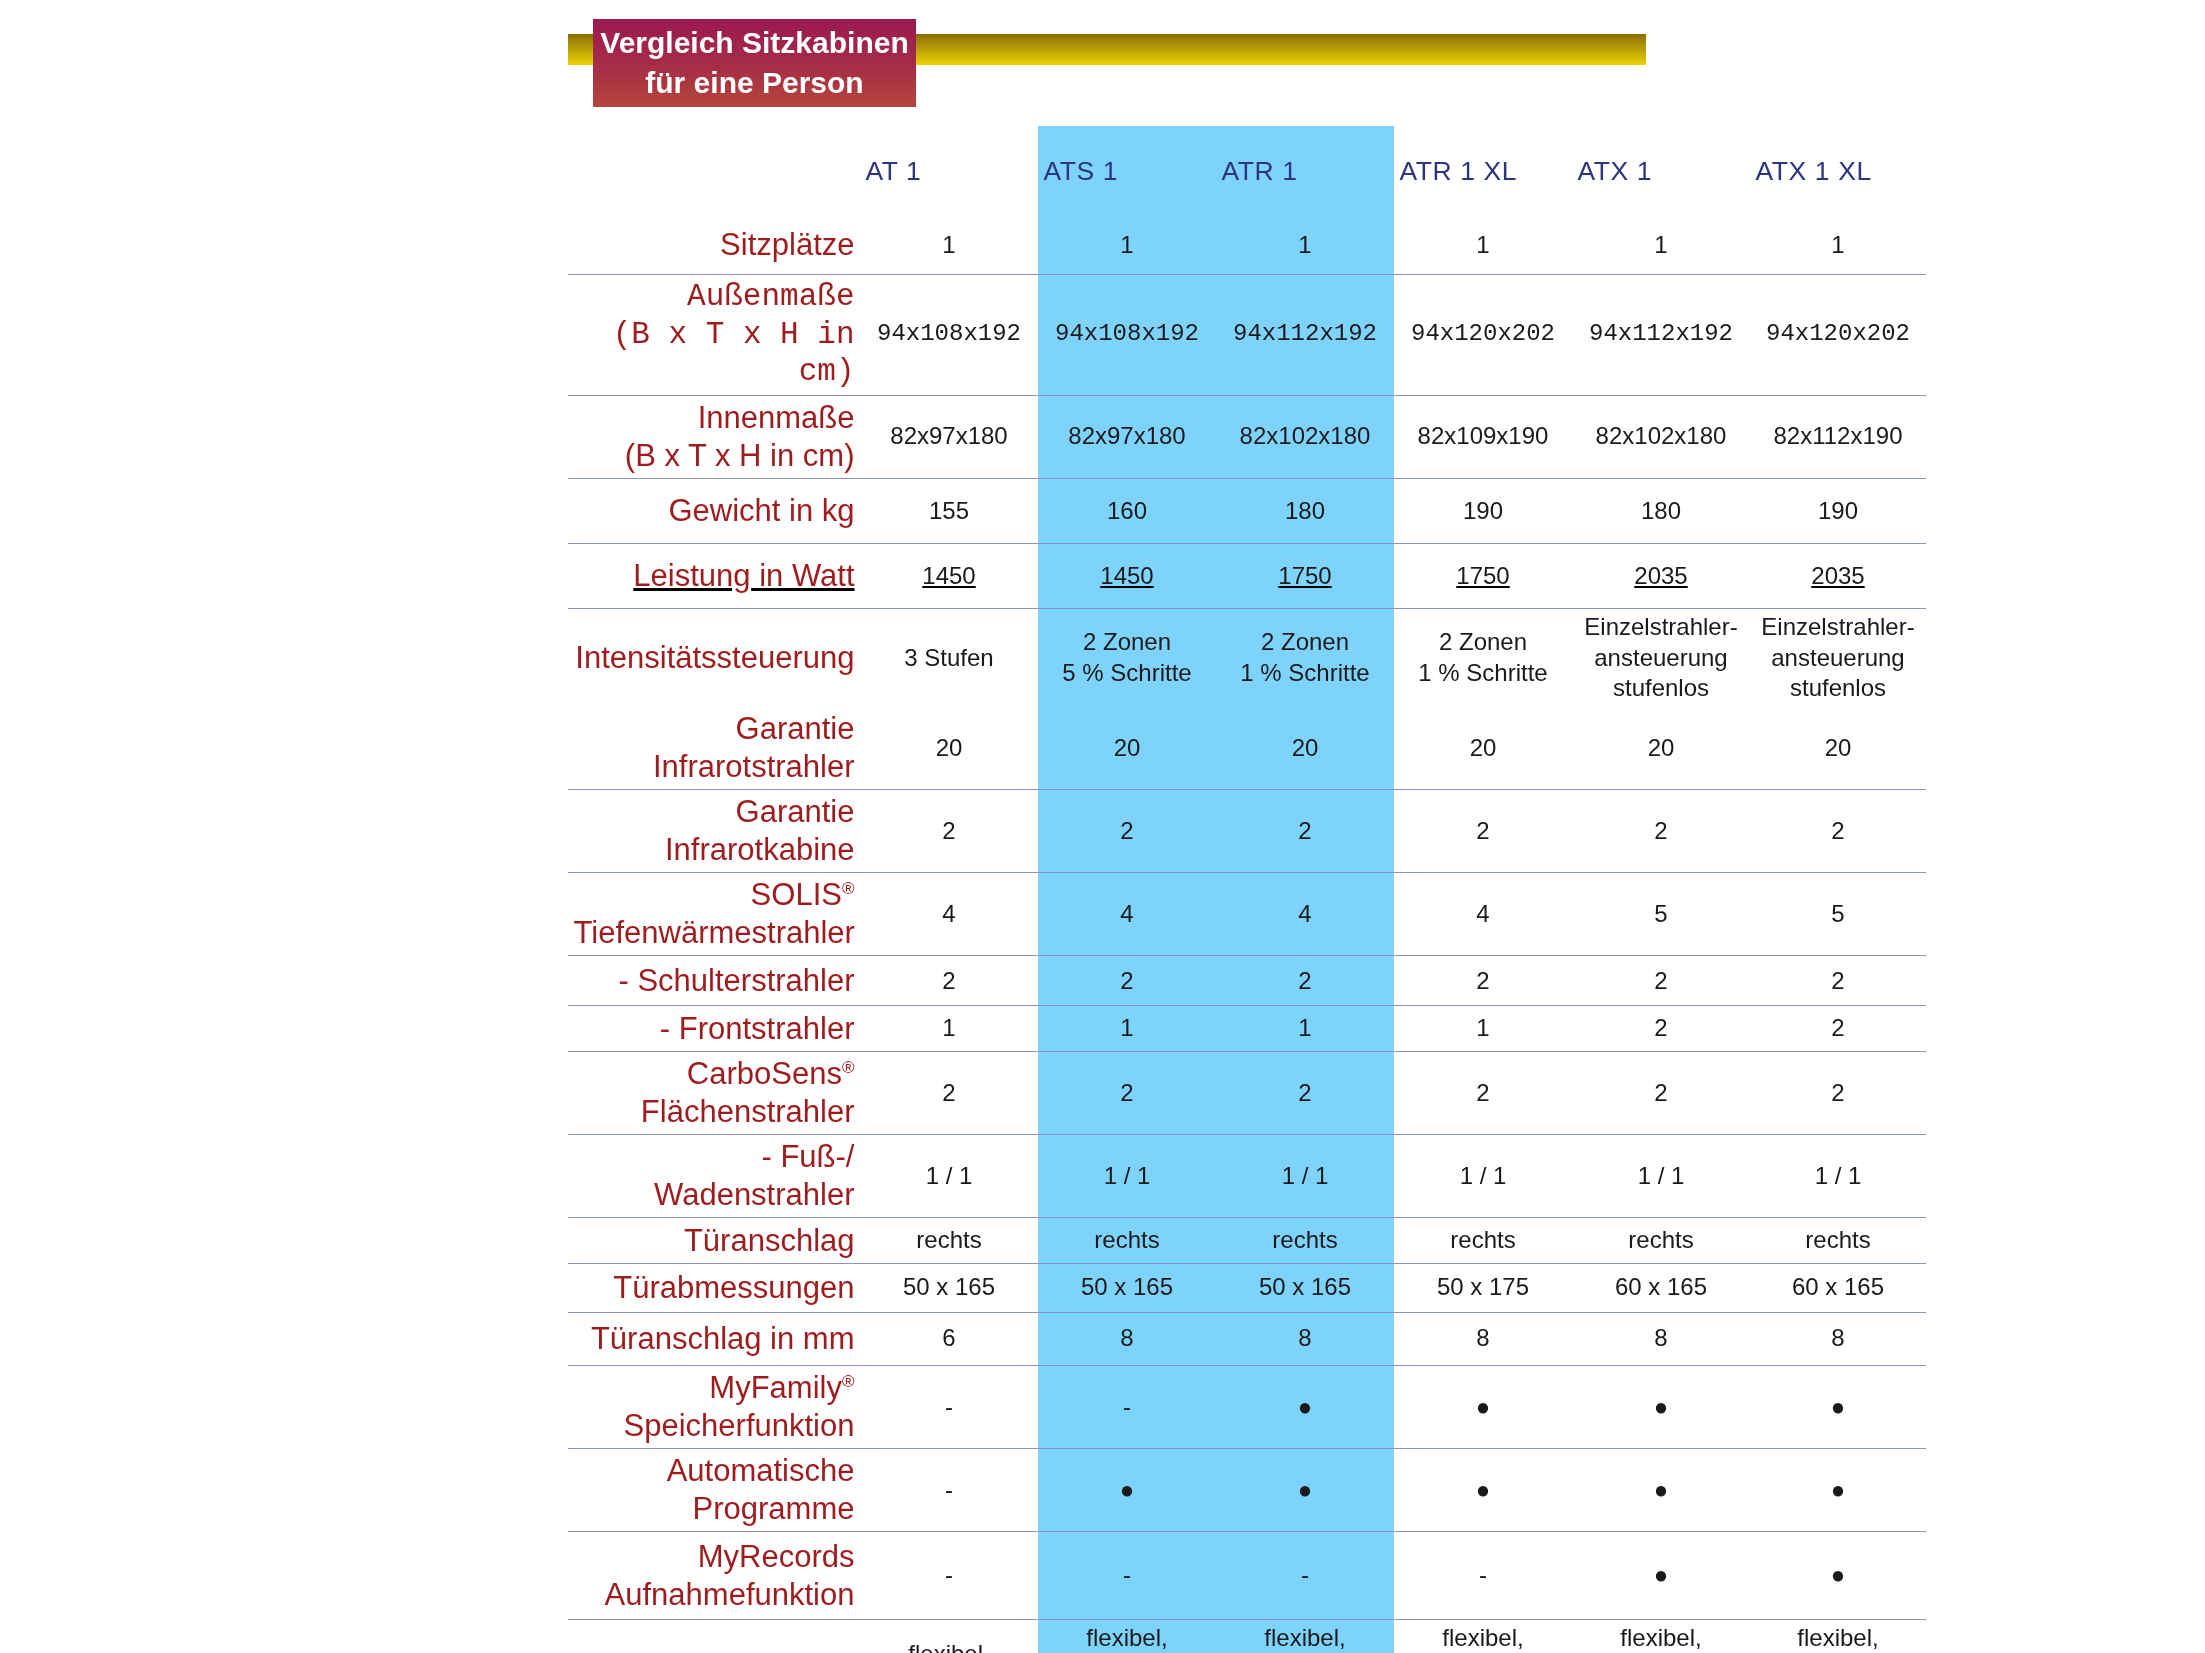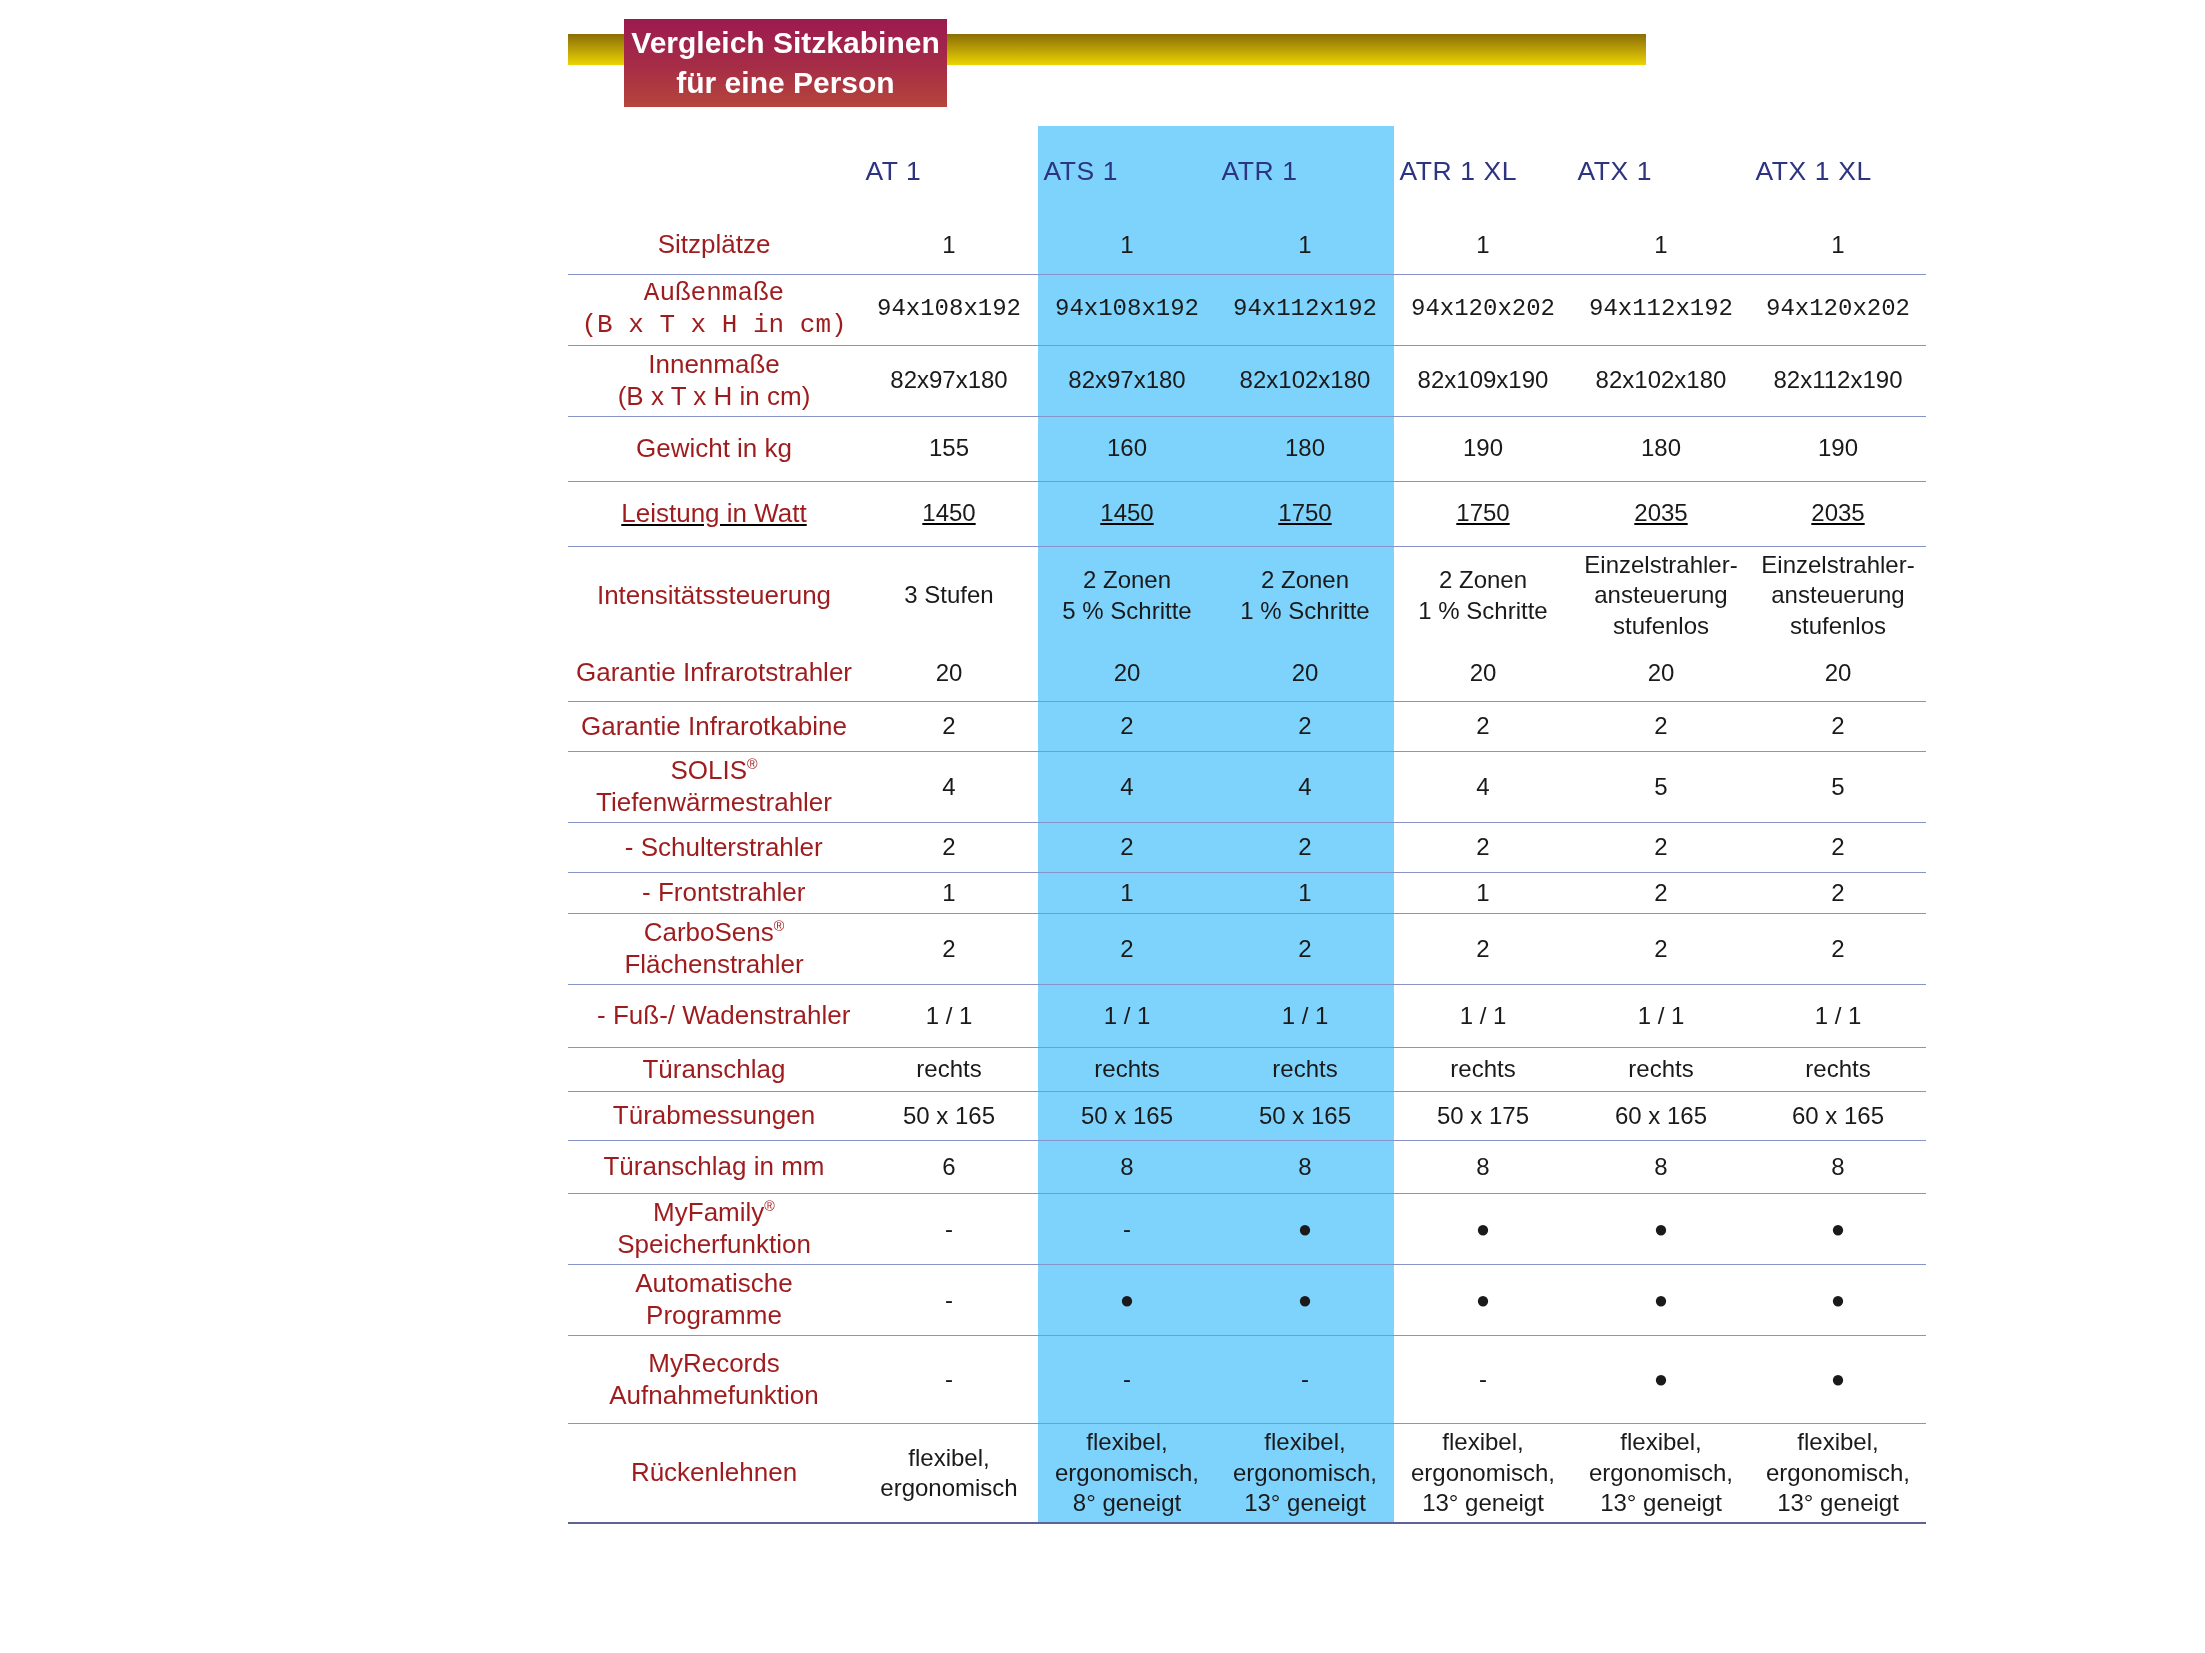--- a/index.html
+++ b/index.html
@@ -10,21 +10,21 @@
     font-family:"Liberation Sans", sans-serif;
     overflow:hidden;
   }
   
   .accent-bar{
     position:absolute;left:568px;top:34px;width:1078px;height:31px;
     background:linear-gradient(to bottom,#8a6e04 0%,#b59a08 45%,#ecd400 100%);
   }
   
   .banner{
-    position:absolute;left:624px;top:19px;width:323px;height:88px;
+    position:absolute;left:593px;top:19px;width:323px;height:88px;
     background:linear-gradient(to bottom,#9b1a50 0%,#a62d46 55%,#b5463c 100%);
     color:#ffffff;font-weight:bold;font-size:30px;line-height:1.32;
     display:flex;flex-direction:column;justify-content:center;align-items:center;
     text-align:center;
   }
   
   table.cmp{
     position:absolute;left:568px;top:126px;width:1356px;
     border-collapse:collapse;table-layout:fixed;
     border-bottom:1.7px solid #b3bad9;
@@ -35,21 +35,21 @@
   table.cmp tr{border-bottom:1.7px solid #8893c8;}
   table.cmp tr.hdr, table.cmp tr.no-divider{border-bottom:none;}
   table.cmp tr:last-child{border-bottom:2.2px solid #5d6494;}
   table.cmp th, table.cmp td{
     padding:3.3px 5.5px;vertical-align:middle;font-weight:normal;
   }
   th.colhead{
     color:#2d3480;font-weight:bold;font-size:26.5px;text-align:left;letter-spacing:0.6px;
   }
   td.rowlabel{
-    color:#9e1c1e;font-weight:bold;font-size:26px;line-height:1.22;text-align:center;
+    color:#9e1c1e;font-weight:bold;font-size:31px;line-height:1.22;text-align:right;
     padding-left:0;
   }
   td.rowlabel.indent{padding-left:25px;}
   td.val{
     color:#1a1a1a;font-size:24px;line-height:1.27;text-align:center;
   }
   td.band, th.band{background:#7dd3fc;}
   sup{font-size:55%;line-height:0;}
 </style>
 </head>

